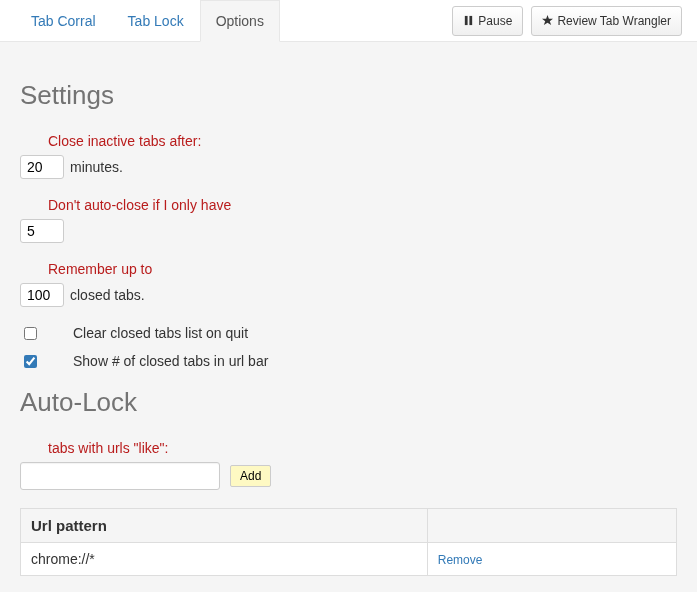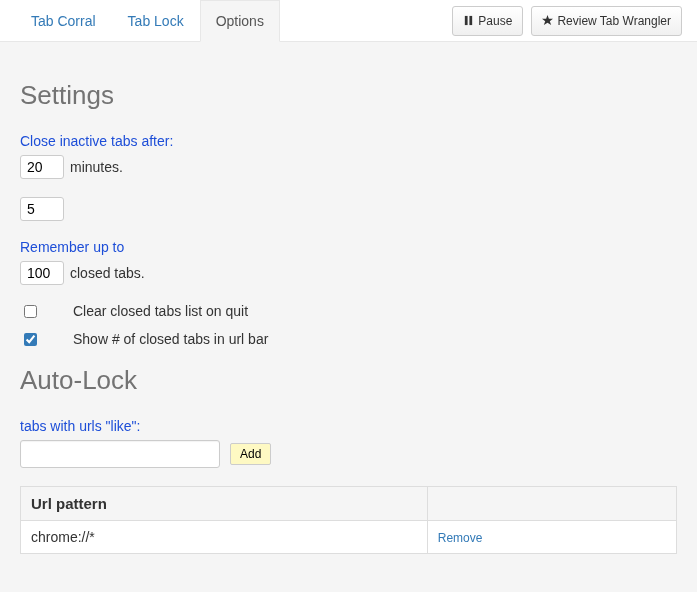--- a/index.html
+++ b/index.html
@@ -65,21 +65,22 @@
       font-weight: 500;
       margin: 18px 0 22px 0;
       color: #737373;
     }
     .form-row {
       margin-bottom: 18px;
     }
     .form-row label.block {
       display: block;
       margin-bottom: 6px;
-      color: #1d4ed8;
+      color: #b91c1c;
+      margin-left: 28px;
     }
     .form-inline {
       display: flex;
       align-items: center;
       gap: 6px;
     }
     input[type="text"].small {
       width: 44px;
       padding: 3px 6px;
       font-size: 14px;
@@ -173,20 +174,21 @@
 
   <div class="form-row">
     <label class="block">Close inactive tabs after:</label>
     <div class="form-inline">
       <input type="text" class="small" value="20" style="">
       <span>minutes.</span>
     </div>
   </div>
 
   <div class="form-row">
+    <label class="block">Don't auto-close if I only have</label>
     <div class="form-inline">
       <input type="text" class="small" value="5" style="">
     </div>
   </div>
 
   <div class="form-row">
     <label class="block">Remember up to</label>
     <div class="form-inline">
       <input type="text" class="small" value="100" style="">
       <span>closed tabs.</span>

